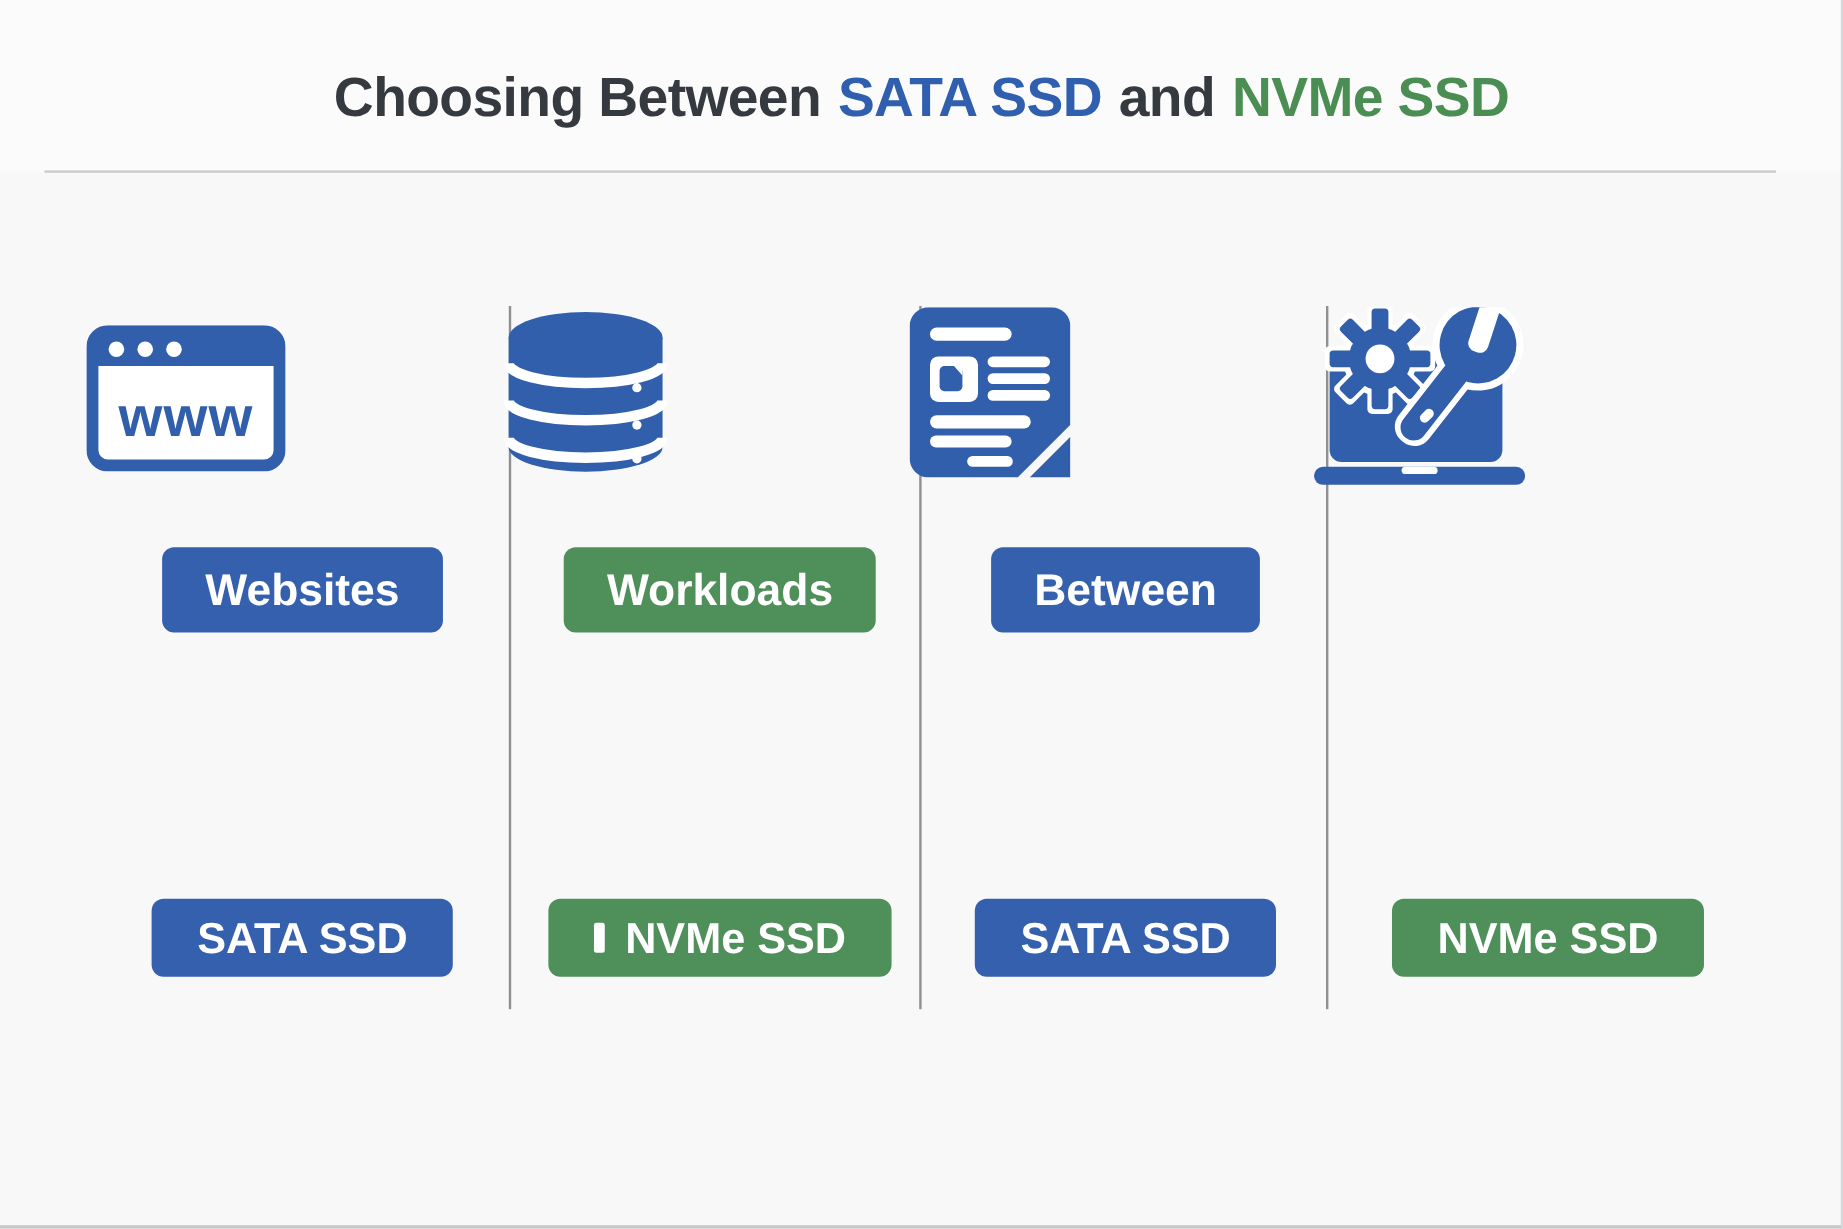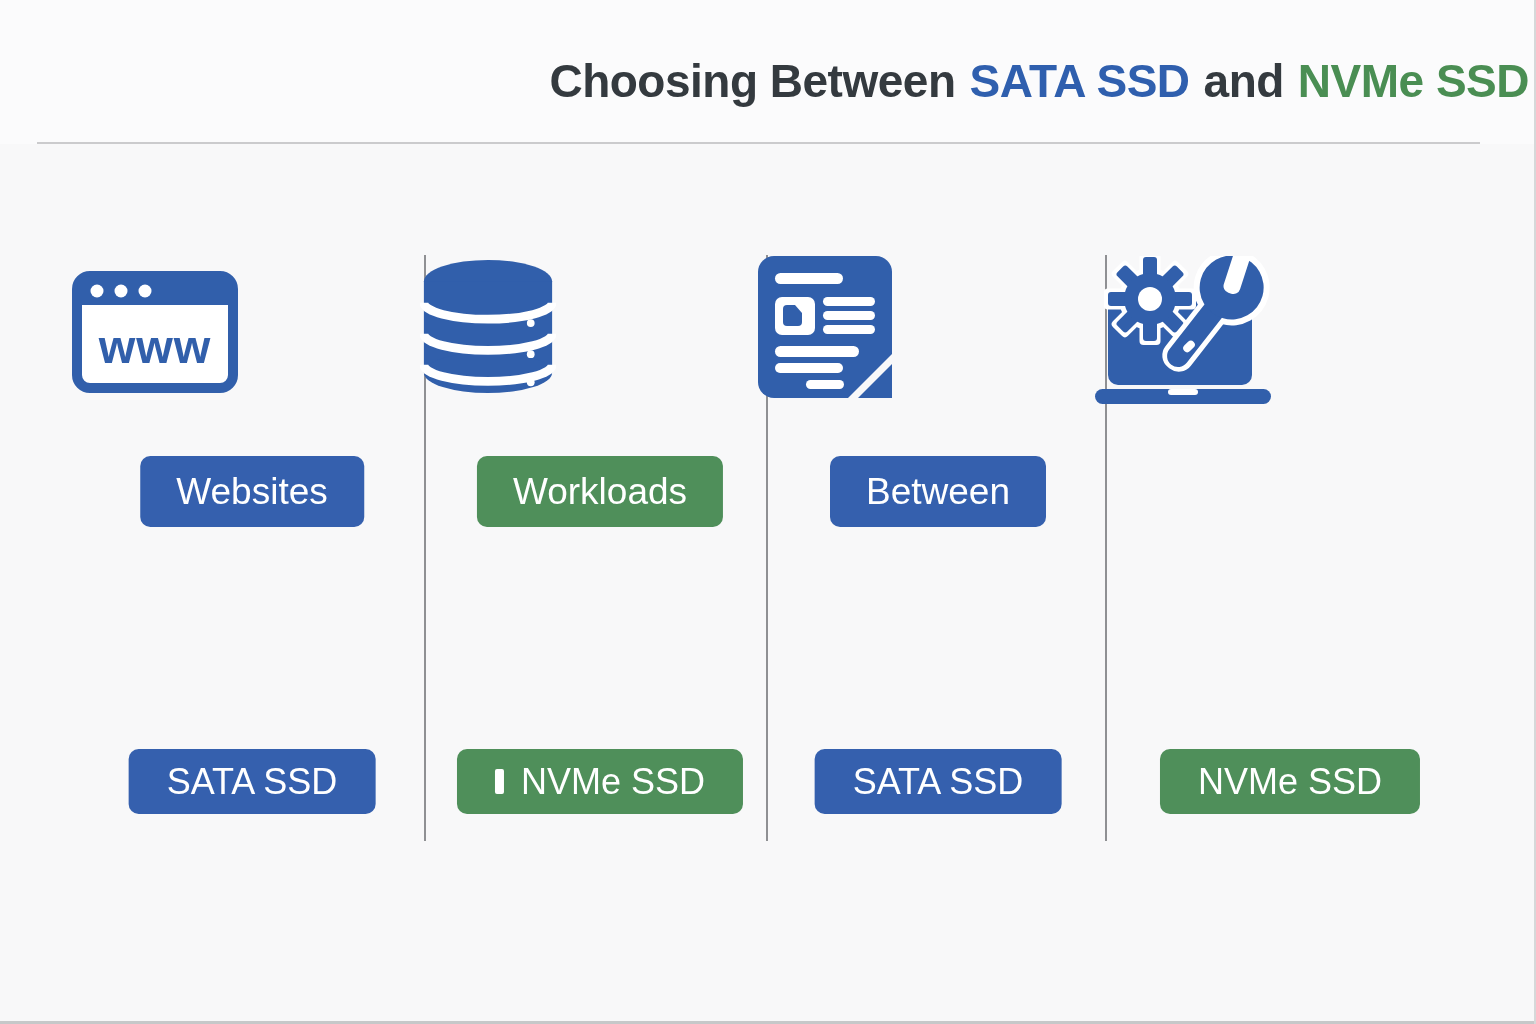--- a/index.html
+++ b/index.html
@@ -8,42 +8,42 @@
     --badge-green:#4f8f5a;
     --title-dark:#343a3f;
     --title-blue:#2f5fae;
     --title-green:#4a8e53;
   }
   *{margin:0;padding:0;box-sizing:border-box}
   html,body{width:1536px;height:1024px;overflow:hidden}
   body{font-family:"Liberation Sans","DejaVu Sans",sans-serif;background:#fbfbfc}
   .page{position:relative;width:1536px;height:1024px;background:#fbfbfc}
   .content-band{position:absolute;left:0;right:0;top:144px;bottom:3px;background:#f8f8f9}
-  .page-title{position:absolute;top:54px;left:0;width:100%;text-align:right;
+  .page-title{position:absolute;top:54px;left:0;width:100%;text-align:center;
     font-size:46px;font-weight:700;letter-spacing:-0.5px;white-space:nowrap}
   .page-title span{margin:0 7px}
   .t-dark{color:var(--title-dark)}
   .t-blue{color:var(--title-blue)}
   .t-green{color:var(--title-green)}
   .rule{position:absolute;top:142px;left:37px;width:1443px;height:2px;background:#cbcbcd}
   .bottom-strip{position:absolute;left:0;bottom:0;width:100%;height:3px;background:#c6c8c9}
   .right-edge{position:absolute;top:0;right:0;width:2px;height:100%;background:#d6d8d9}
   .divider{position:absolute;top:255px;height:586px;width:2px;background:#8f9093}
   .d1{left:424px}
   .d2{left:766px}
   .d3{left:1105px}
   .col{position:absolute;top:0;height:100%}
   .col1{left:72px;width:360px}
   .col2{left:420px;width:360px}
   .col3{left:758px;width:360px}
   .col4{left:1095px;width:390px}
   .icon-wrap{position:absolute;top:256px;left:0;width:100%;display:flex;justify-content:flex-start;align-items:flex-start}
   .icon-browser svg{margin-top:15px}
   .badge{position:absolute;left:50%;transform:translateX(-50%);
-    color:#ffffff;font-weight:400;border-radius:10px;
+    color:#ffffff;font-weight:700;border-radius:10px;
     display:flex;align-items:center;justify-content:center;white-space:nowrap}
   .badge-use{top:456px;height:71px;font-size:37px;padding:0 36px}
   .badge-rec{top:749px;height:65px;font-size:36px;padding:0 38px}
   .badge-blue{background:var(--badge-blue)}
   .badge-green{background:var(--badge-green)}
   .tick{display:inline-block;width:9px;height:25px;background:#ffffff;border-radius:2px;margin-right:17px}
 </style>
 </head>
 <body>
 

